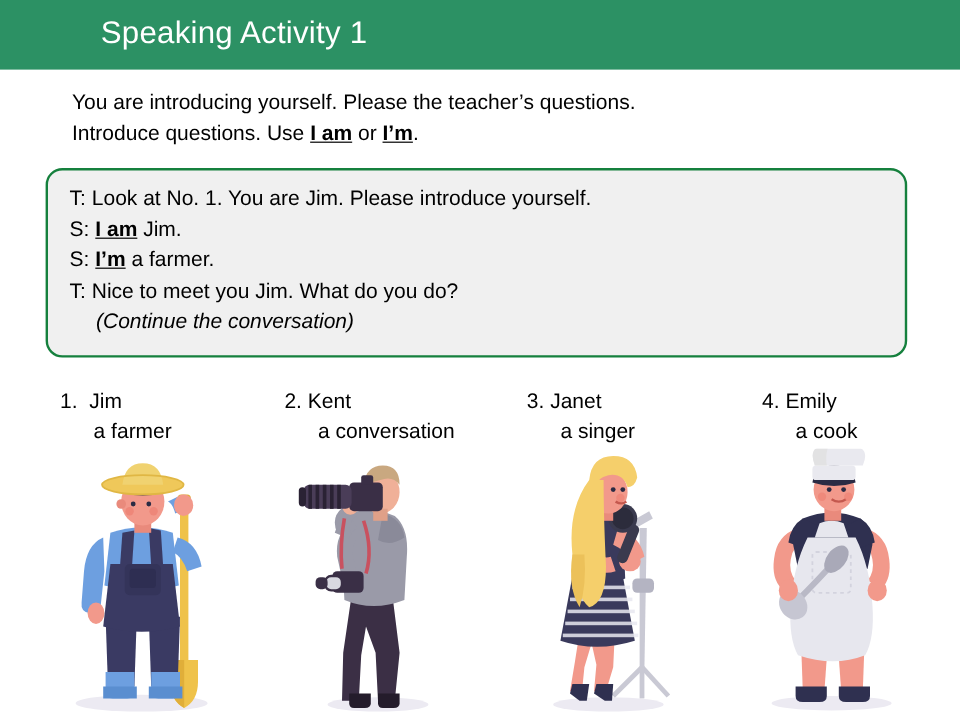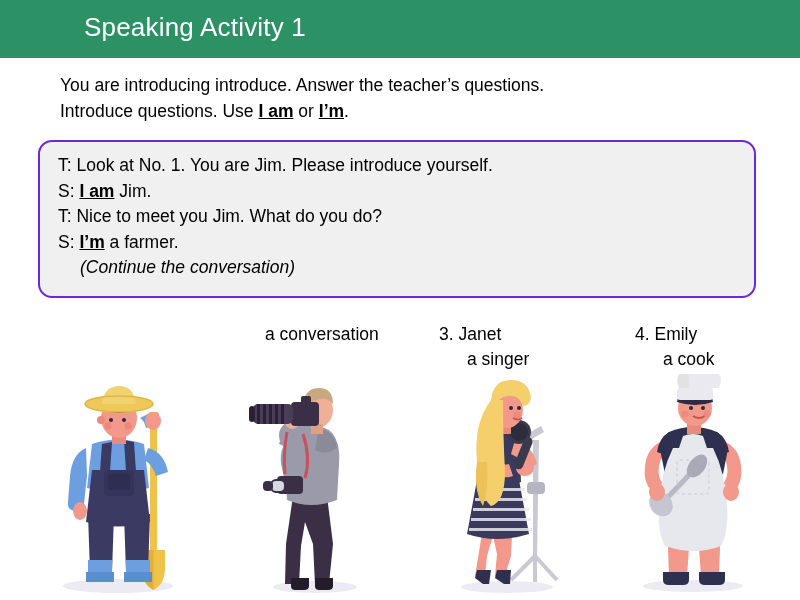--- a/index.html
+++ b/index.html
@@ -50,21 +50,21 @@
 
   
   .dialogue-box {
     position: absolute;
     left: 38px;
     top: 140px;
     width: 718px;
     height: 158px;
     box-sizing: border-box;
     background: #f0f0f0;
-    border: 2px solid #6d28d9;
+    border: 2px solid #15803d;
     border-radius: 14px;
   }
   .dialogue-lines {
     position: absolute;
     left: 18px;
     top: 11px;
     font-size: 17.5px;
     line-height: 25.5px;
   }
   .dialogue-lines .d-line { white-space: nowrap; }
@@ -117,37 +117,41 @@
   .shadow-ellipse { fill: #eceaf2; }
 </style>
 </head>
 <body>
 
 <div class="header-band">
   <div class="header-title">Speaking Activity 1</div>
 </div>
 
 <div class="instructions">
-  <div class="ins-line">You are introducing introduce. Answer the teacher’s questions.</div>
+  <div class="ins-line">You are introducing yourself. Please the teacher’s questions.</div>
   <div class="ins-line"><span>Introduce questions. Use </span><u class="u">I am</u><span> or </span><u class="u">I’m</u><span>.</span></div>
 </div>
 
 <div class="dialogue-box">
   <div class="dialogue-lines">
     <div class="d-line">T: Look at No. 1. You are Jim. Please introduce yourself.</div>
     <div class="d-line"><span>S: </span><u class="u">I am</u><span> Jim.</span></div>
+    <div class="d-line"><span>S: </span><u class="u">I’m</u><span> a farmer.</span></div>
     <div class="d-line">T: Nice to meet you Jim. What do you do?</div>
-    <div class="d-line"><span>S: </span><u class="u">I’m</u><span> a farmer.</span></div>
     <div class="d-line indent">(Continue the conversation)</div>
   </div>
 </div>
 
 <div class="cards">
 
   <div class="card card-1">
+    <div class="card-label">
+      <div class="name-row"><span>1.</span>&nbsp;&nbsp;<span>Jim</span></div>
+      <div class="job-row">a farmer</div>
+    </div>
     <div class="figure">
       <svg width="200" height="226" viewBox="0 0 200 226" xmlns="http://www.w3.org/2000/svg">
         <ellipse class="shadow-ellipse" cx="98" cy="212" rx="55" ry="7"></ellipse>
 
         <rect x="130" y="40" width="7" height="140" rx="3.5" fill="#efc24a"></rect>
         <rect x="128" y="38" width="11" height="8" rx="3" fill="#e0ae39"></rect>
 
         <path d="M122 176 h23 v18 q0 16 -11.5 22 Q122 210 122 194 Z" fill="#efc24a"></path>
         <path d="M122 176 h11.5 v40 Q122 210 122 194 Z" fill="#e0ae39"></path>
 
@@ -191,20 +195,21 @@
 
         <ellipse cx="99" cy="30" rx="34" ry="8" fill="#efc85a"></ellipse>
         <path d="M82 30 q2 -18 17 -18 q15 0 17 18 Z" fill="#f0d270"></path>
         <ellipse cx="99" cy="30" rx="34" ry="8" fill="none" stroke="#e0b744" stroke-width="1.5"></ellipse>
       </svg>
     </div>
   </div>
 
   <div class="card card-2">
     <div class="card-label">
+      <div class="name-row"><span>2.</span>&nbsp;<span>Kent</span></div>
       <div class="job-row">a conversation</div>
     </div>
     <div class="figure">
       <svg width="200" height="226" viewBox="0 0 200 226" xmlns="http://www.w3.org/2000/svg">
         <ellipse class="shadow-ellipse" cx="100" cy="213" rx="42" ry="6"></ellipse>
 
         <path d="M78 122 q16 6 34 0 l6 48 l-4 40 h-14 l-2 -40 l-8 -22 l-4 24 l-2 38 h-14 l1 -40 Z" fill="#3b2f45"></path>
 
         <path d="M76 204 h18 v8 q0 4 -5 4 h-9 q-4 0 -4 -4 Z" fill="#241c2b"></path>
         <path d="M100 204 h18 v8 q0 4 -5 4 h-9 q-4 0 -4 -4 Z" fill="#241c2b"></path>

